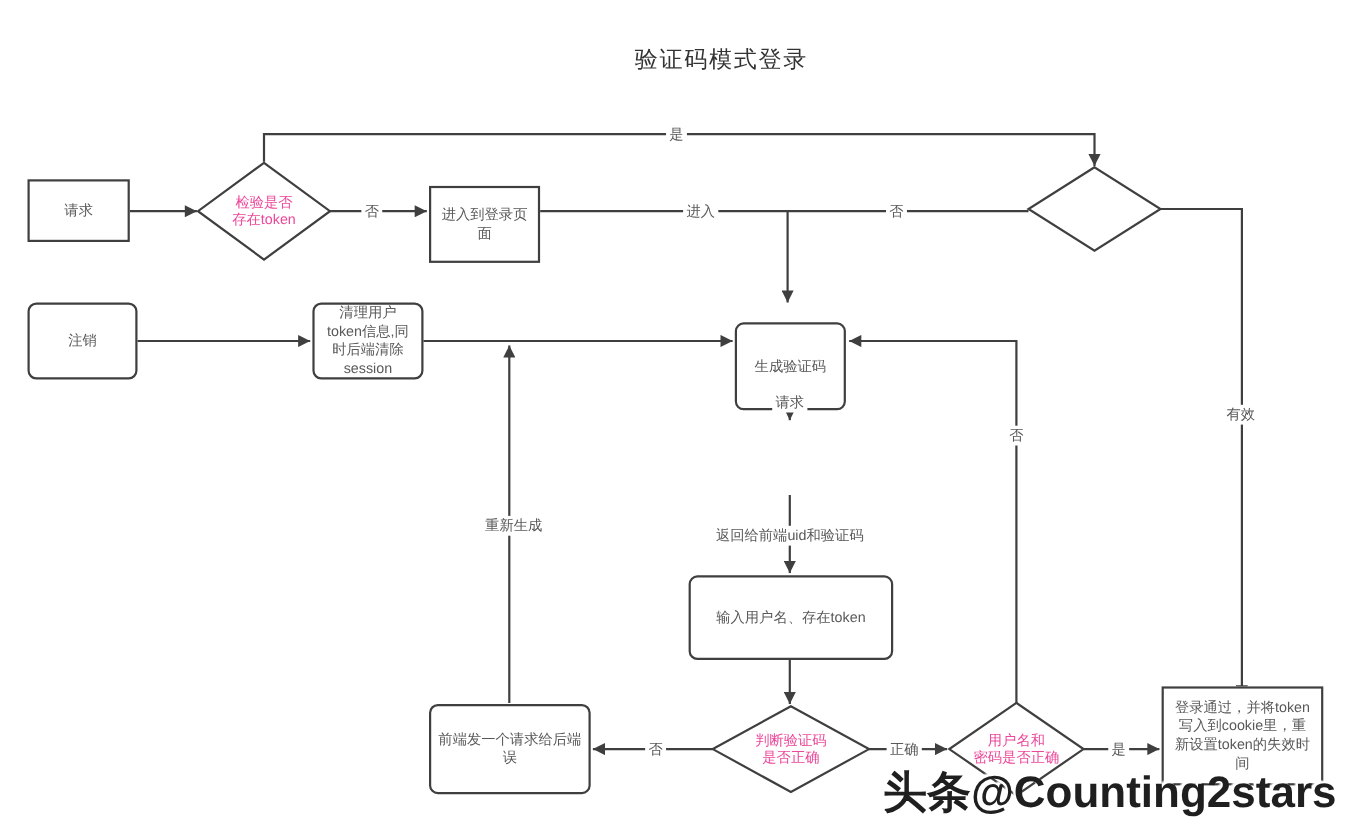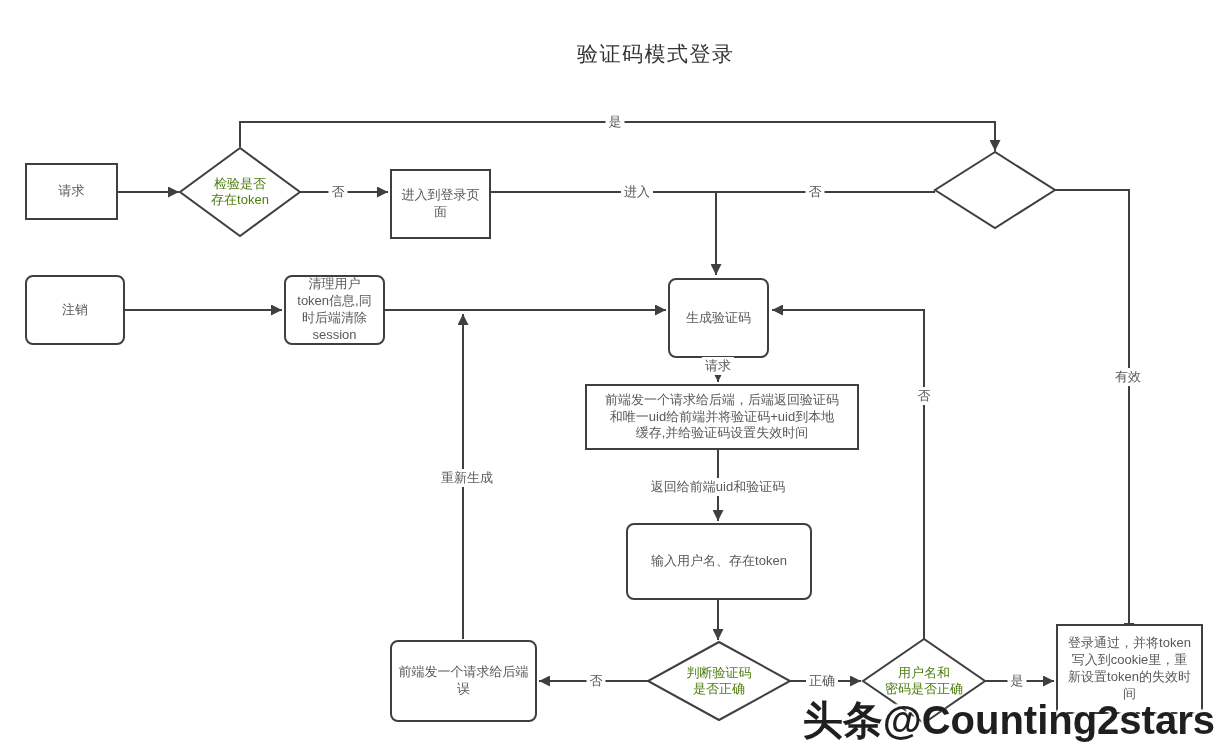--- a/index.html
+++ b/index.html
@@ -9,21 +9,21 @@
   }
   #lines{position:absolute;left:0;top:0;}
   .node{
     position:absolute;box-sizing:border-box;border:2px solid #3f3f3f;background:#fff;
     display:flex;align-items:center;justify-content:center;text-align:center;
     font-size:13px;line-height:1.3;color:#595959;white-space:pre-line;padding:2px;
   }
   .round{border-radius:8px;}
   .dtext{
     position:absolute;display:flex;align-items:center;justify-content:center;
-    text-align:center;font-size:13px;line-height:1.25;color:#4d7c0f;white-space:pre-line;
+    text-align:center;font-size:13px;line-height:1.25;color:#ec4899;white-space:pre-line;
     pointer-events:none;
   }
   .elabel{
     position:absolute;transform:translate(-50%,-50%);background:#fff;padding:0 3px;
     font-size:13px;color:#595959;white-space:nowrap;
   }
   #title{
     position:absolute;left:577px;top:40px;font-size:21px;font-weight:normal;
     color:#333;letter-spacing:1.5px;
   }
@@ -71,24 +71,21 @@
   <div id="title">验证码模式登录</div>
 
   <div class="node" style="left:25px;top:163px;width:93px;height:57px">请求</div>
   <div class="node" style="left:390px;top:169px;width:101px;height:70px">进入到登录页
 面</div>
   <div class="node round" style="left:25px;top:275px;width:100px;height:70px">注销</div>
   <div class="node round" style="left:284px;top:275px;width:101px;height:70px">清理用户
 token信息,同
 时后端清除
 session</div>
-  <div class="node round" style="left:668px;top:278px;width:101px;height:80px">生成验证码</div>
-  <div class="node" style="left:585px;top:384px;width:274px;height:66px">前端发一个请求给后端，后端返回验证码
-和唯一uid给前端并将验证码+uid到本地
-缓存,并给验证码设置失效时间</div>
+  <div class="node round" style="left:668px;top:293px;width:101px;height:80px">生成验证码</div>
   <div class="node round" style="left:626px;top:523px;width:186px;height:77px">输入用户名、存在token</div>
   <div class="node round" style="left:390px;top:640px;width:147px;height:82px">前端发一个请求给后端
 误</div>
   <div class="node" style="left:1056px;top:624px;width:147px;height:90px">登录通过，并将token
 写入到cookie里，重
 新设置token的失效时
 间</div>
 
   <div class="dtext" style="left:180px;top:148px;width:120px;height:88px">检验是否
 存在token</div>

